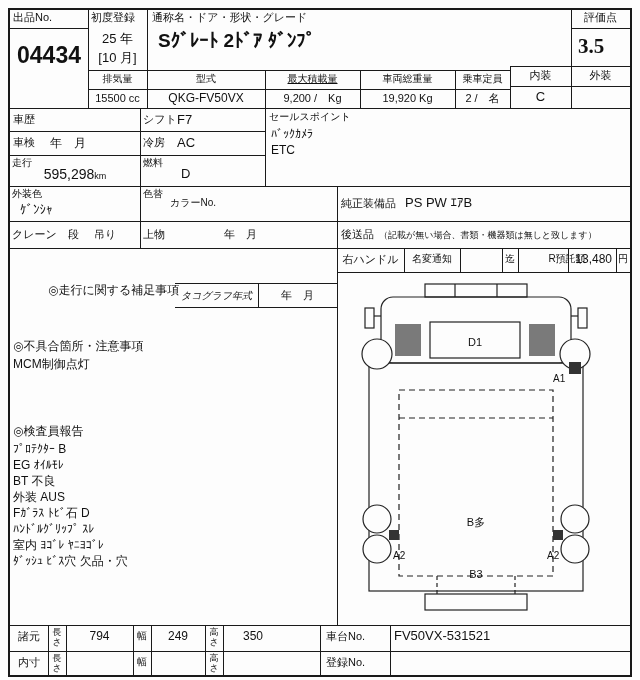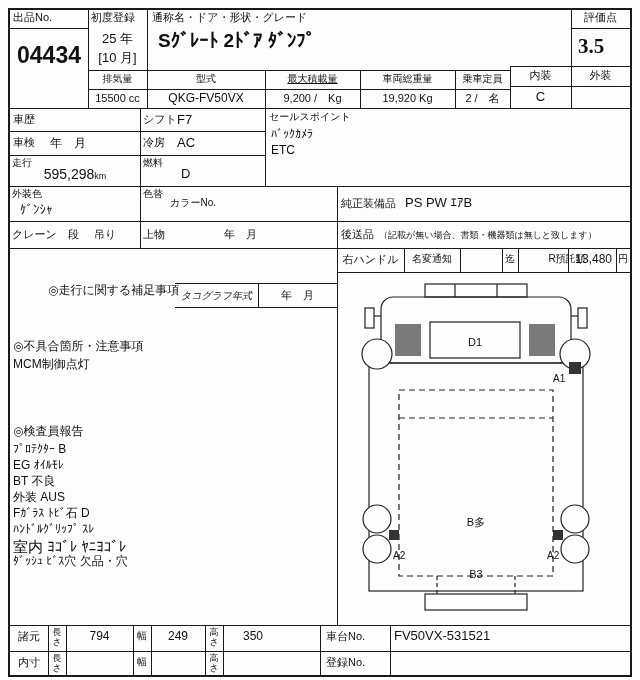--- a/index.html
+++ b/index.html
@@ -129,21 +129,21 @@
   <div class="t c" style="left:258px;top:289px;width:79px;font-size:11px;">年　月</div>
   <div class="t" style="left:13px;top:339px;font-size:12px;">◎不具合箇所・注意事項</div>
   <div class="t" style="left:13px;top:357px;font-size:12px;">MCM制御点灯</div>
   <div class="t" style="left:13px;top:424px;font-size:12px;">◎検査員報告</div>
   <div class="t" style="left:13px;top:442px;font-size:12px;">ﾌﾟﾛﾃｸﾀｰ B</div>
   <div class="t" style="left:13px;top:458px;font-size:12px;">EG ｵｲﾙﾓﾚ</div>
   <div class="t" style="left:13px;top:474px;font-size:12px;">BT 不良</div>
   <div class="t" style="left:13px;top:490px;font-size:12px;">外装 AUS</div>
   <div class="t" style="left:13px;top:506px;font-size:12px;">Fｶﾞﾗｽ ﾄﾋﾞ石 D</div>
   <div class="t" style="left:13px;top:522px;font-size:12px;">ﾊﾝﾄﾞﾙｸﾞﾘｯﾌﾟ ｽﾚ</div>
-  <div class="t" style="left:13px;top:538px;font-size:15px;">室内 ﾖｺﾞﾚ ﾔﾆﾖｺﾞﾚ</div>
+  <div class="t" style="left:13px;top:538px;font-size:12px;">室内 ﾖｺﾞﾚ ﾔﾆﾖｺﾞﾚ</div>
   <div class="t" style="left:13px;top:554px;font-size:12px;">ﾀﾞｯｼｭ ﾋﾞｽ穴 欠品・穴</div>
 
   <svg style="position:absolute;left:337px;top:272px;" width="293" height="353" viewBox="0 0 293 353">
     <g fill="none" stroke="#222" stroke-width="1.2">
       <rect x="88" y="12" width="102" height="13"></rect>
       <line x1="118" y1="12" x2="118" y2="25"></line>
       <line x1="160" y1="12" x2="160" y2="25"></line>
       <rect x="44" y="25" width="190" height="66" rx="12"></rect>
       <rect x="28" y="36" width="9" height="20"></rect>
       <line x1="37" y1="44" x2="44" y2="44"></line>

